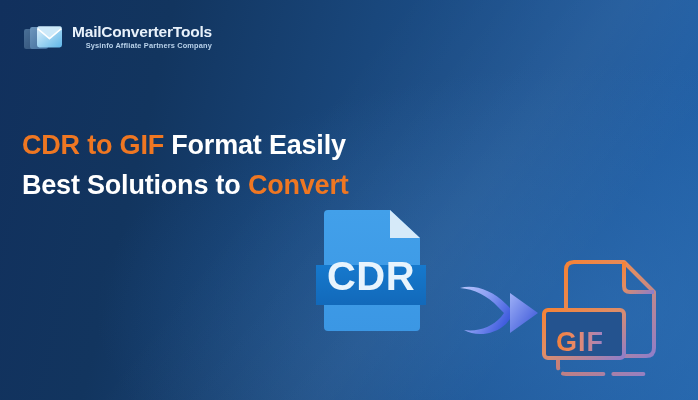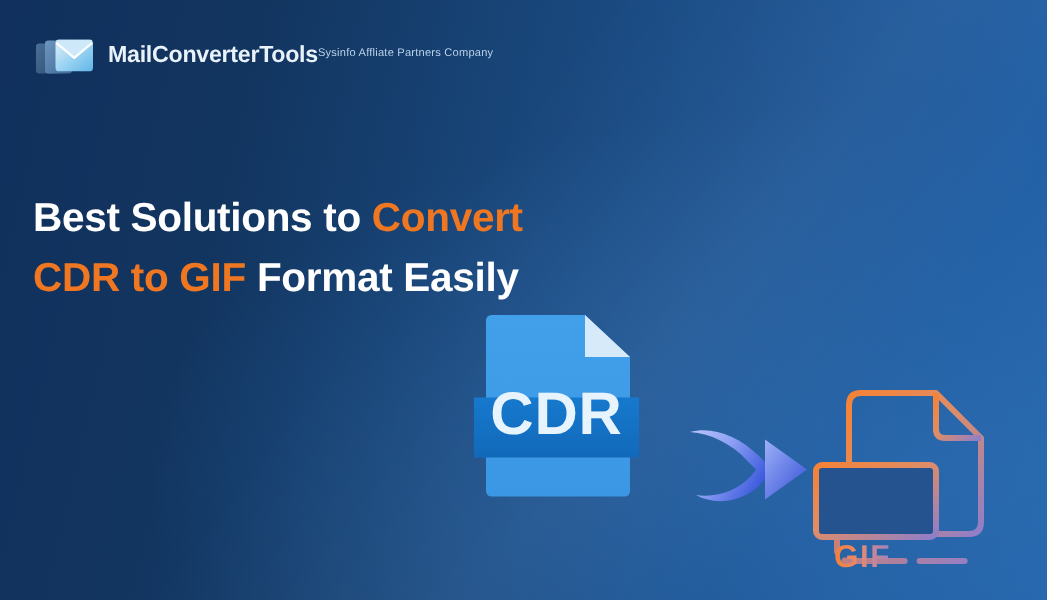--- a/index.html
+++ b/index.html
@@ -17,27 +17,27 @@
   
   .sheen{
     position:absolute;left:0;top:0;width:698px;height:400px;
     background:linear-gradient(128deg, rgba(255,255,255,0) 40%, rgba(255,255,255,0.045) 62%, rgba(255,255,255,0) 78%);
     pointer-events:none;
   }
 
   
   .logo{position:absolute;left:22px;top:18px;display:flex;align-items:center;}
   .logo-mark{width:46px;height:38px;flex:0 0 auto;}
-  .logo-text{margin-left:4px;display:flex;flex-direction:row;justify-content:center;text-align:right;}
+  .logo-text{margin-left:4px;display:flex;flex-direction:column;justify-content:center;text-align:right;}
   .logo-title{
     font-size:15.5px;font-weight:700;color:#e9f2fb;letter-spacing:-0.2px;
     line-height:1.05;white-space:nowrap;
   }
   .logo-sub{
-    font-size:7.4px;font-weight:400;color:#b9d2ea;letter-spacing:0.15px;
+    font-size:7.4px;font-weight:700;color:#b9d2ea;letter-spacing:0.15px;
     line-height:1.1;margin-top:2px;white-space:nowrap;
   }
 
   
   .headline{
     position:absolute;left:22px;top:108px;width:430px;
     font-size:27px;font-weight:700;line-height:1.48;
     color:#ffffff;letter-spacing:-0.2px;
   }
   .hl-line{display:block;white-space:nowrap;}
@@ -52,23 +52,23 @@
     padding-top:12px;box-sizing:border-box;pointer-events:none;
   }
 
   
   .arrow{position:absolute;left:458px;top:282px;width:92px;height:62px;}
 
   
   .gif-icon{position:absolute;left:536px;top:252px;width:128px;height:132px;}
   .gif-label{
     position:absolute;left:0;top:0;width:128px;height:132px;
-    display:flex;align-items:flex-end;justify-content:flex-start;
+    display:flex;align-items:center;justify-content:flex-start;
     padding-left:20px;padding-top:48px;box-sizing:border-box;
-    font-size:21px;font-weight:600;letter-spacing:1px;pointer-events:none;
+    font-size:27px;font-weight:600;letter-spacing:1px;pointer-events:none;
   }
   .gif-label span{
     background:linear-gradient(90deg,#f2803a 0%,#e88a6e 45%,#9b82c6 100%);
     -webkit-background-clip:text;background-clip:text;
     -webkit-text-fill-color:transparent;color:#cf8a8a;
   }
 </style>
 </head>
 <body>
 
@@ -104,24 +104,24 @@
       </svg>
     </div>
     <div class="logo-text">
       <div class="logo-title">MailConverterTools</div>
       <div class="logo-sub">Sysinfo Affliate Partners Company</div>
     </div>
   </div>
 
   <h1 class="headline">
     <span class="hl-line">
-      <span>Best Solutions to </span><span class="accent">Convert</span>
+      <span class="accent">CDR to GIF</span><span> Format Easily</span>
     </span>
     <span class="hl-line">
-      <span class="accent">CDR to GIF</span><span> Format Easily</span>
+      <span>Best Solutions to </span><span class="accent">Convert</span>
     </span>
   </h1>
 
   <div class="cdr-icon">
     <svg viewBox="0 0 110 125" width="110" height="125" xmlns="http://www.w3.org/2000/svg">
       <defs>
         <linearGradient id="cdrBody" x1="0" y1="0" x2="0" y2="1">
           <stop offset="0" stop-color="#42a0ea"></stop>
           <stop offset="1" stop-color="#3b97e4"></stop>
         </linearGradient>

